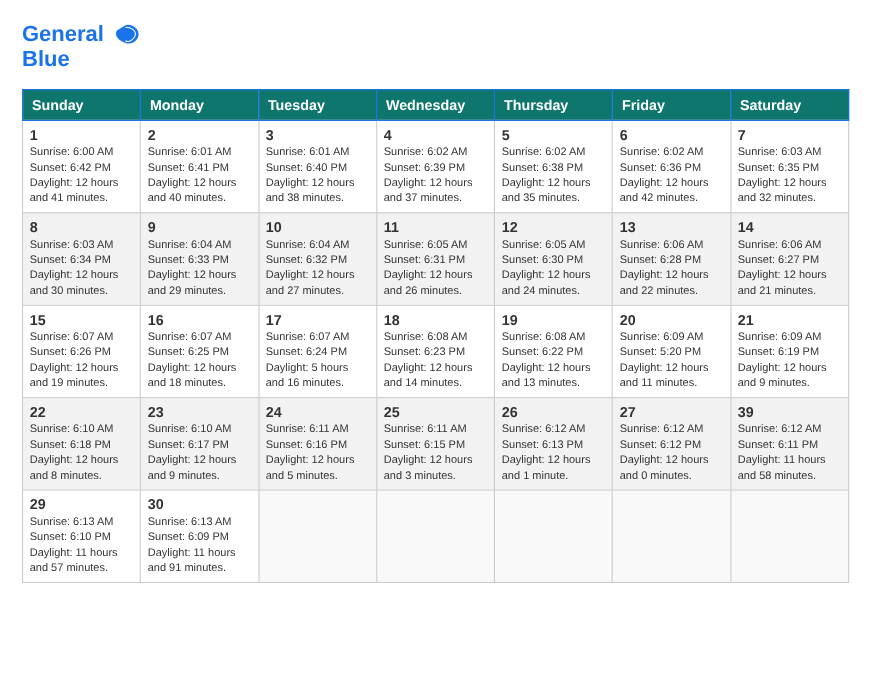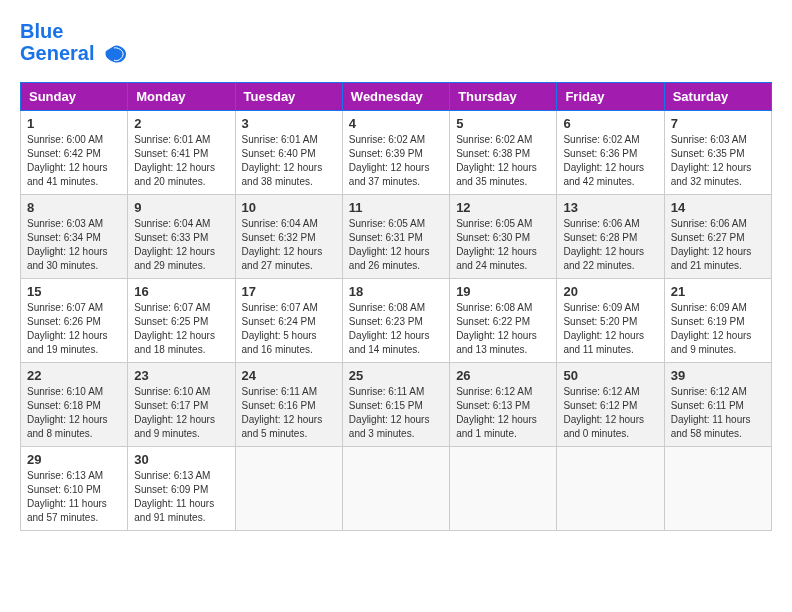--- a/index.html
+++ b/index.html
@@ -36,21 +36,21 @@
     }
     .location {
       font-size: 16px;
       color: #555;
     }
     .calendar {
       width: 100%;
       border-collapse: collapse;
     }
     .calendar th {
-      background: #a21caf;
+      background: #0f766e;
       color: #fff;
       font-size: 13px;
       font-weight: bold;
       padding: 6px 8px;
       text-align: left;
       border: 1px solid #1a73e8;
     }
     .calendar td {
       border: 1px solid #ccc;
       vertical-align: top;
@@ -81,28 +81,28 @@
       background: #fff;
     }
   </style>
 </head>
 <body>
 
 <div class="header">
   <div class="logo">
     <div class="logo-row">
       <div>
-        <div style="font-size:20px;font-weight:bold;color:#1a73e8;line-height:1.1;">Blue</div>
         <div style="font-size:20px;font-weight:bold;color:#333;line-height:1.1;">
           <span style="color:#1a73e8;">General</span>
           <svg style="display:inline;vertical-align:middle;" width="28" height="22" viewBox="0 0 28 22">
             <path d="M14 2 C18 0 26 4 26 10 C26 16 20 20 14 18 C8 16 4 12 6 7 Z" fill="#1a73e8"></path>
             <path d="M14 4 C17 3 24 6 23 11 C22 15 17 18 14 16" fill="none" stroke="#fff" stroke-width="1"></path>
           </svg>
         </div>
+        <div style="font-size:20px;font-weight:bold;color:#1a73e8;line-height:1.1;">Blue</div>
       </div>
     </div>
   </div>
   <div class="title-section">
     <div class="month-title"></div>
     <div class="location"></div>
   </div>
 </div>
 
 <table class="calendar">
@@ -125,21 +125,21 @@
           <div>Sunrise: 6:00 AM</div>
           <div>Sunset: 6:42 PM</div>
           <div>Daylight: 12 hours and 41 minutes.</div>
         </div>
       </td>
         <td>
         <span class="day-num">2</span>
         <div class="day-info">
           <div>Sunrise: 6:01 AM</div>
           <div>Sunset: 6:41 PM</div>
-          <div>Daylight: 12 hours and 20 minutes.</div>
+          <div>Daylight: 12 hours and 40 minutes.</div>
         </div>
       </td>
         <td>
         <span class="day-num">3</span>
         <div class="day-info">
           <div>Sunrise: 6:01 AM</div>
           <div>Sunset: 6:40 PM</div>
           <div>Daylight: 12 hours and 38 minutes.</div>
         </div>
       </td>
@@ -327,21 +327,21 @@
       </td>
         <td>
         <span class="day-num">26</span>
         <div class="day-info">
           <div>Sunrise: 6:12 AM</div>
           <div>Sunset: 6:13 PM</div>
           <div>Daylight: 12 hours and 1 minute.</div>
         </div>
       </td>
         <td>
-        <span class="day-num">50</span>
+        <span class="day-num">27</span>
         <div class="day-info">
           <div>Sunrise: 6:12 AM</div>
           <div>Sunset: 6:12 PM</div>
           <div>Daylight: 12 hours and 0 minutes.</div>
         </div>
       </td>
         <td>
         <span class="day-num">39</span>
         <div class="day-info">
           <div>Sunrise: 6:12 AM</div>

